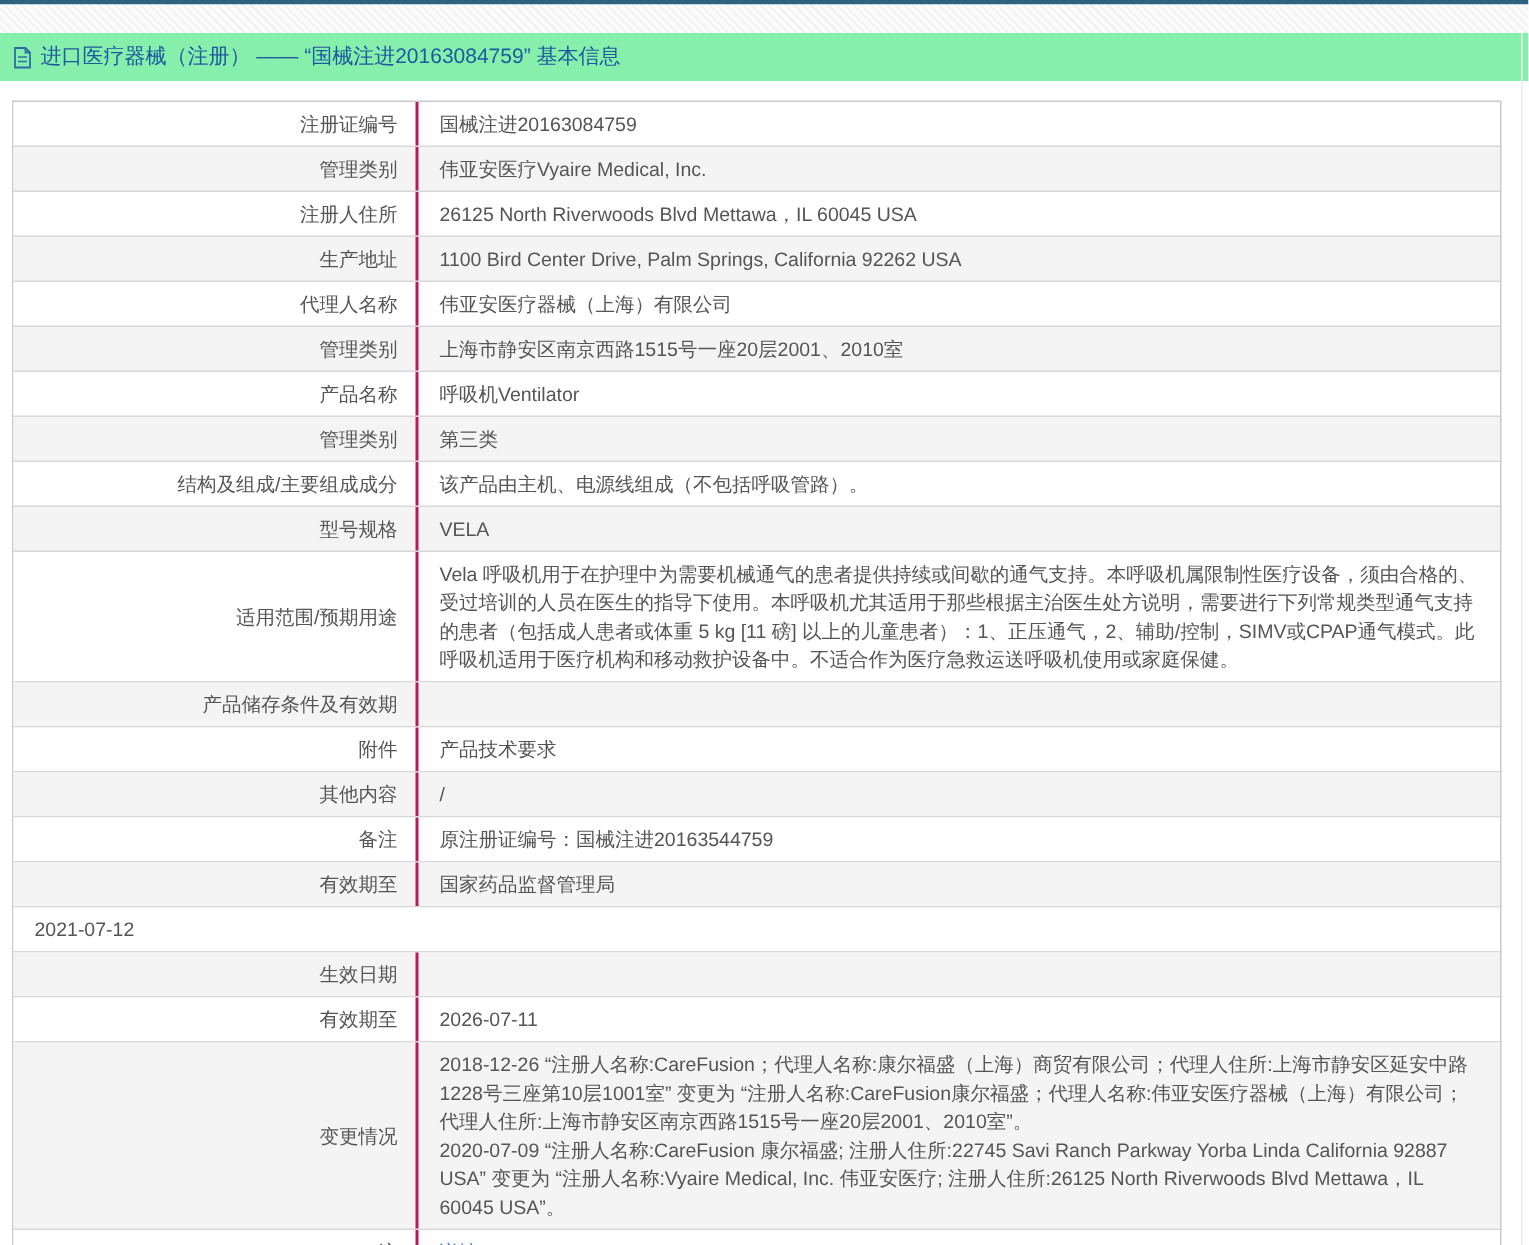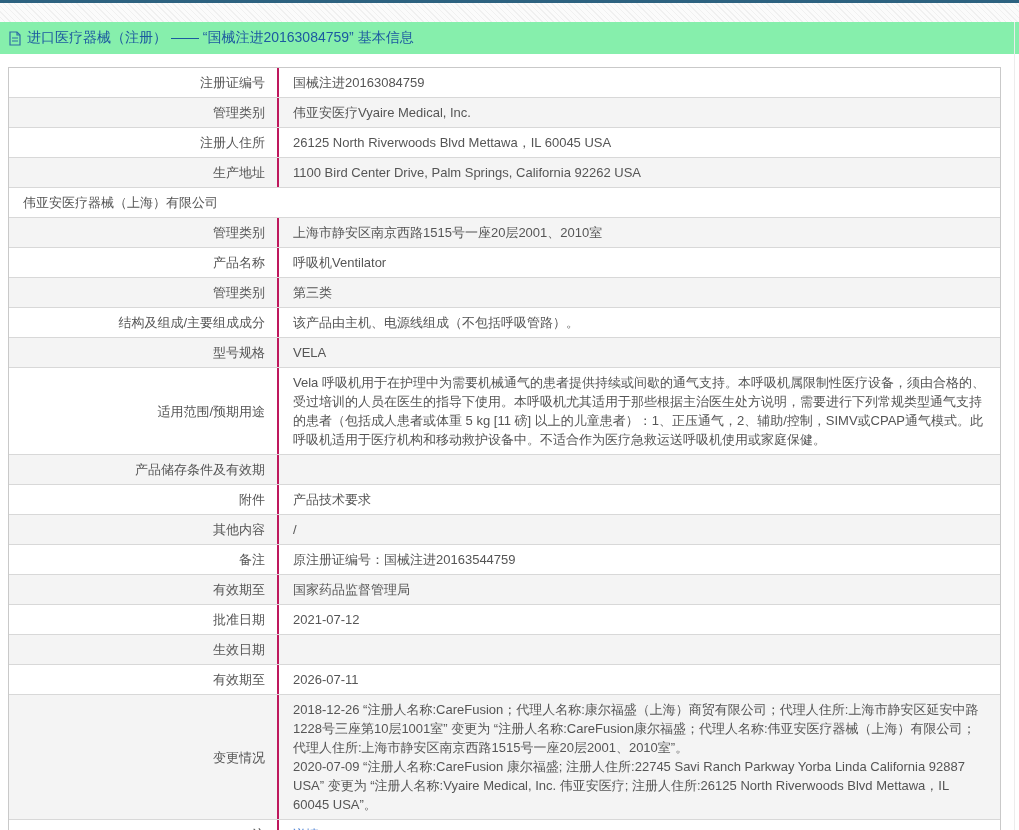--- a/index.html
+++ b/index.html
@@ -100,20 +100,21 @@
     <div class="cell-label">注册人住所</div>
     <div class="cell-value"><span class="val-text">26125 North Riverwoods Blvd Mettawa，IL 60045 USA</span></div>
   </div>
 
   <div class="tr">
     <div class="cell-label">生产地址</div>
     <div class="cell-value"><span class="val-text">1100 Bird Center Drive, Palm Springs, California 92262 USA</span></div>
   </div>
 
   <div class="tr">
+    <div class="cell-label">代理人名称</div>
     <div class="cell-value"><span class="val-text">伟亚安医疗器械（上海）有限公司</span></div>
   </div>
 
   <div class="tr">
     <div class="cell-label">管理类别</div>
     <div class="cell-value"><span class="val-text">上海市静安区南京西路1515号一座20层2001、2010室</span></div>
   </div>
 
   <div class="tr">
     <div class="cell-label">产品名称</div>
@@ -159,21 +160,20 @@
     <div class="cell-label">备注</div>
     <div class="cell-value"><span class="val-text">原注册证编号：国械注进20163544759</span></div>
   </div>
 
   <div class="tr">
     <div class="cell-label">有效期至</div>
     <div class="cell-value"><span class="val-text">国家药品监督管理局</span></div>
   </div>
 
   <div class="tr">
-    <div class="cell-label">批准日期</div>
     <div class="cell-value"><span class="val-text">2021-07-12</span></div>
   </div>
 
   <div class="tr">
     <div class="cell-label">生效日期</div>
     <div class="cell-value"><span class="val-text"></span></div>
   </div>
 
   <div class="tr">
     <div class="cell-label">有效期至</div>

